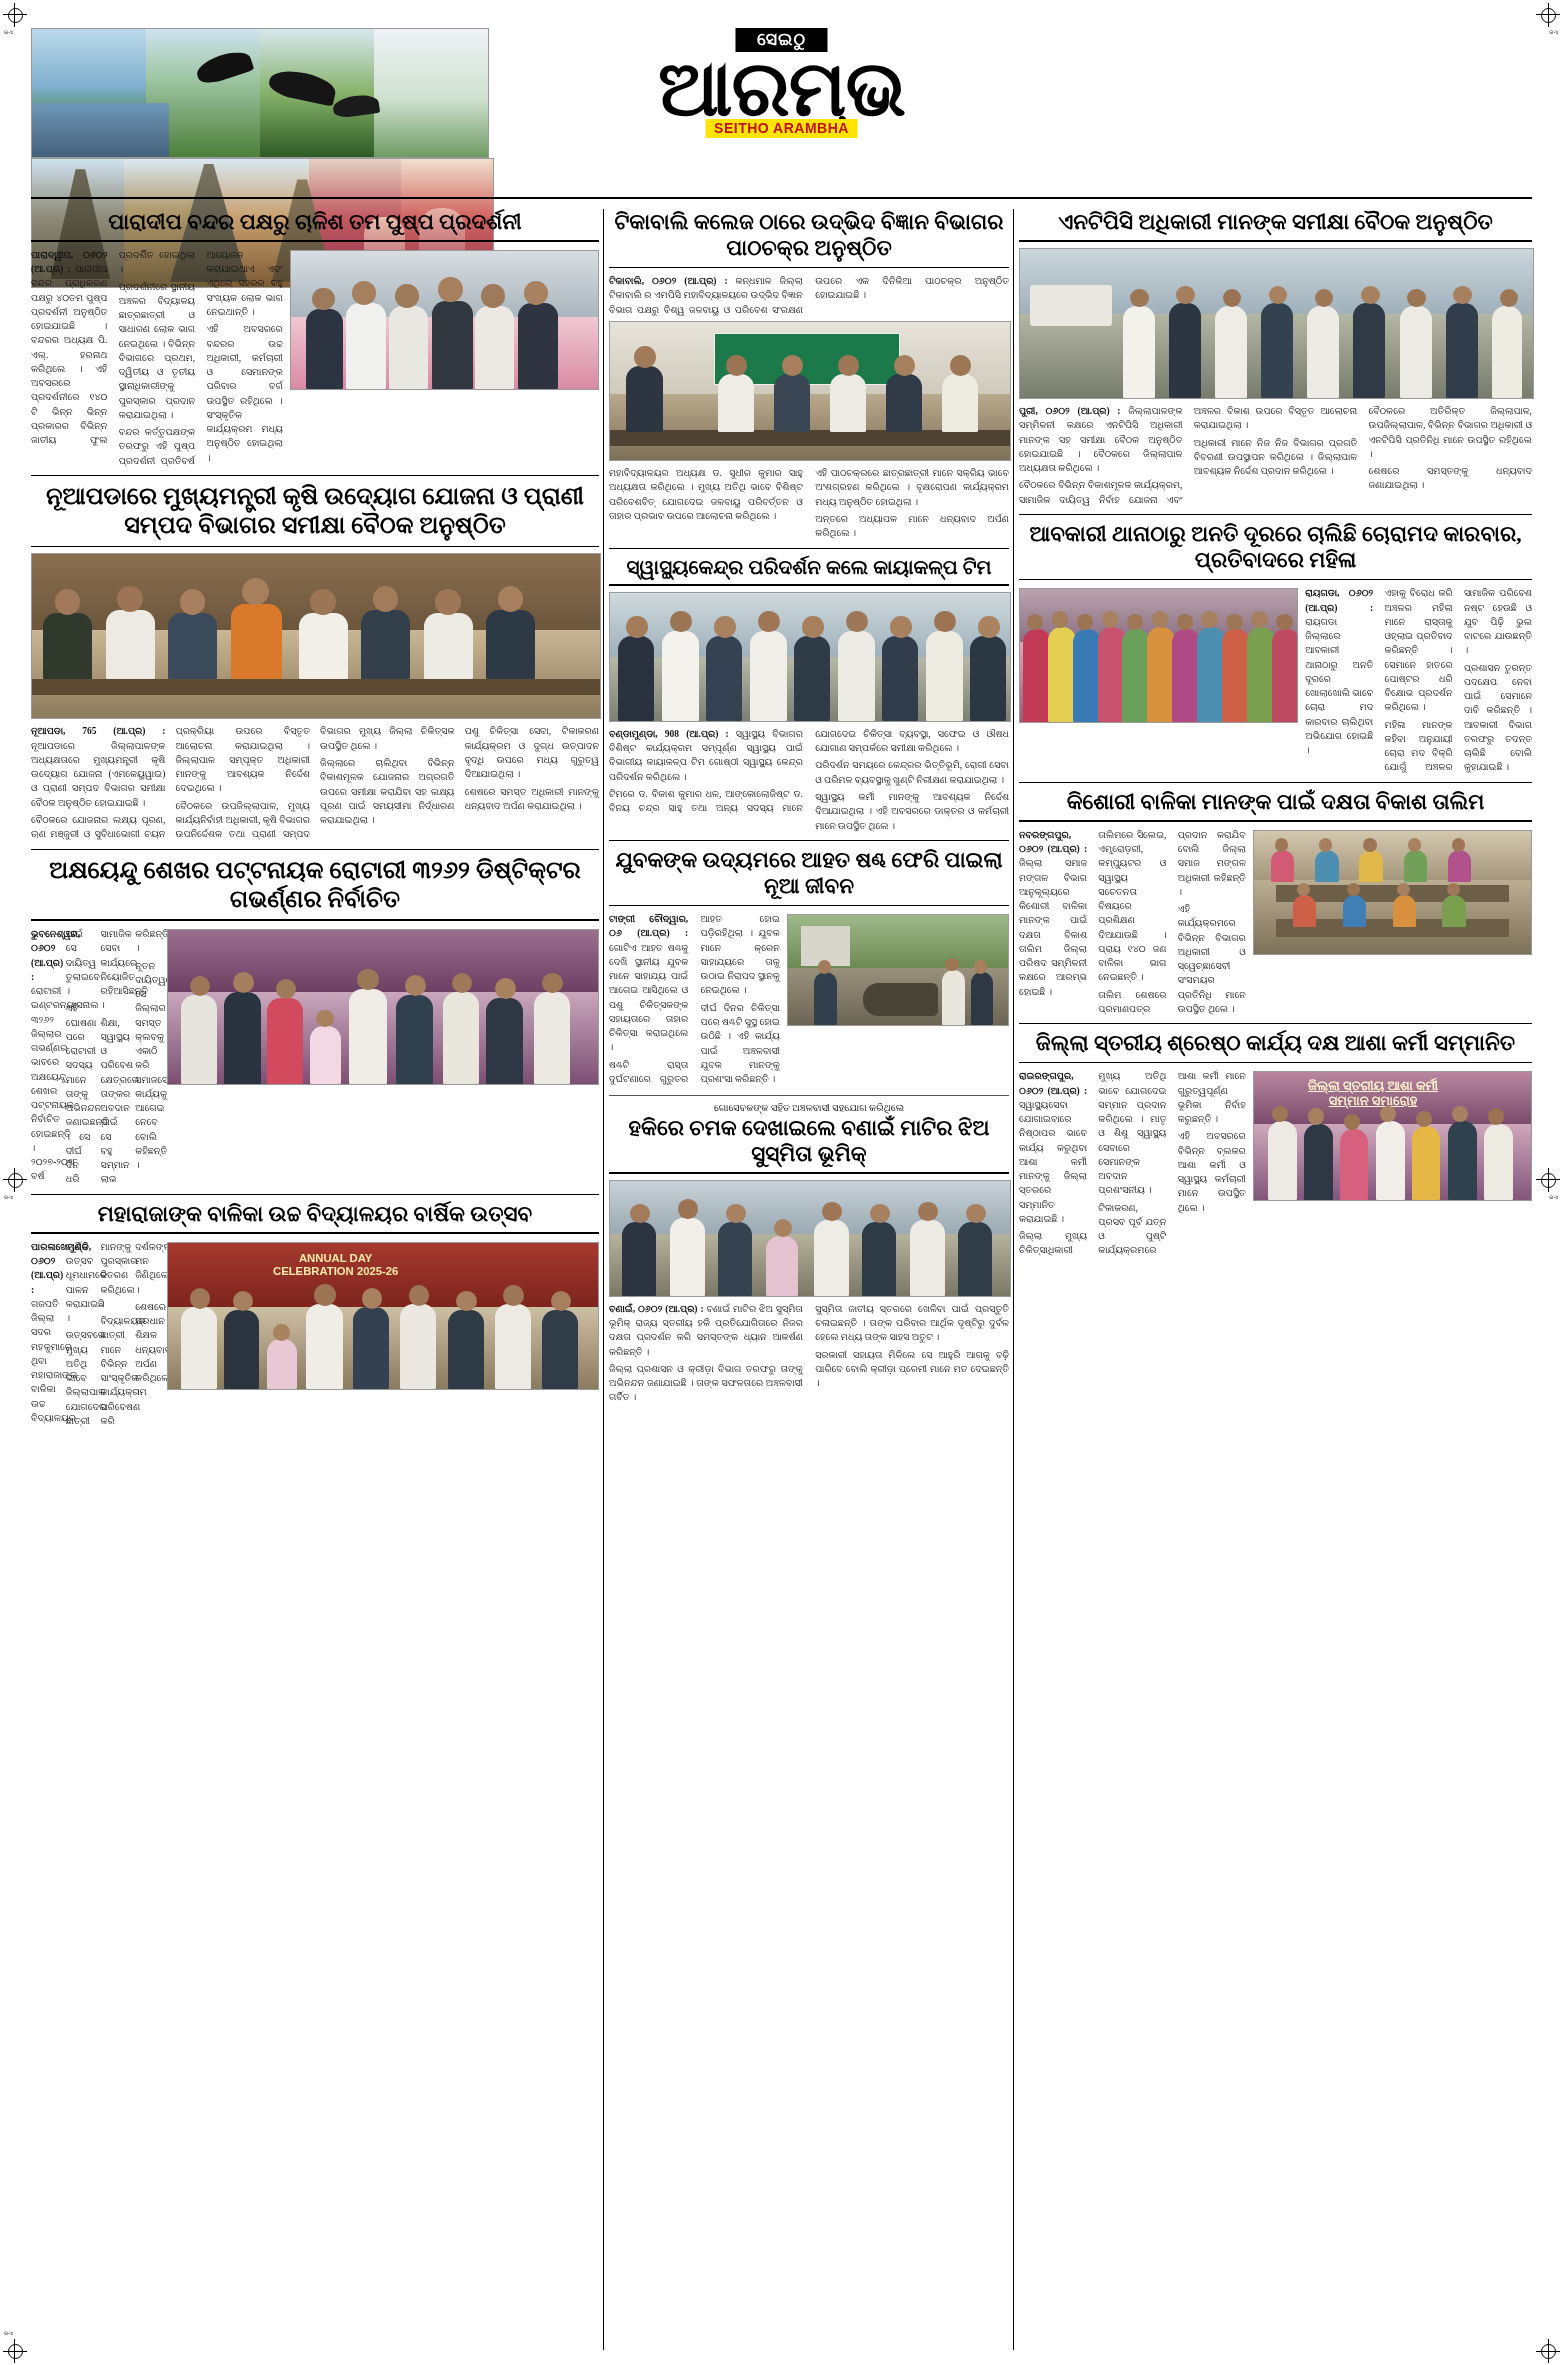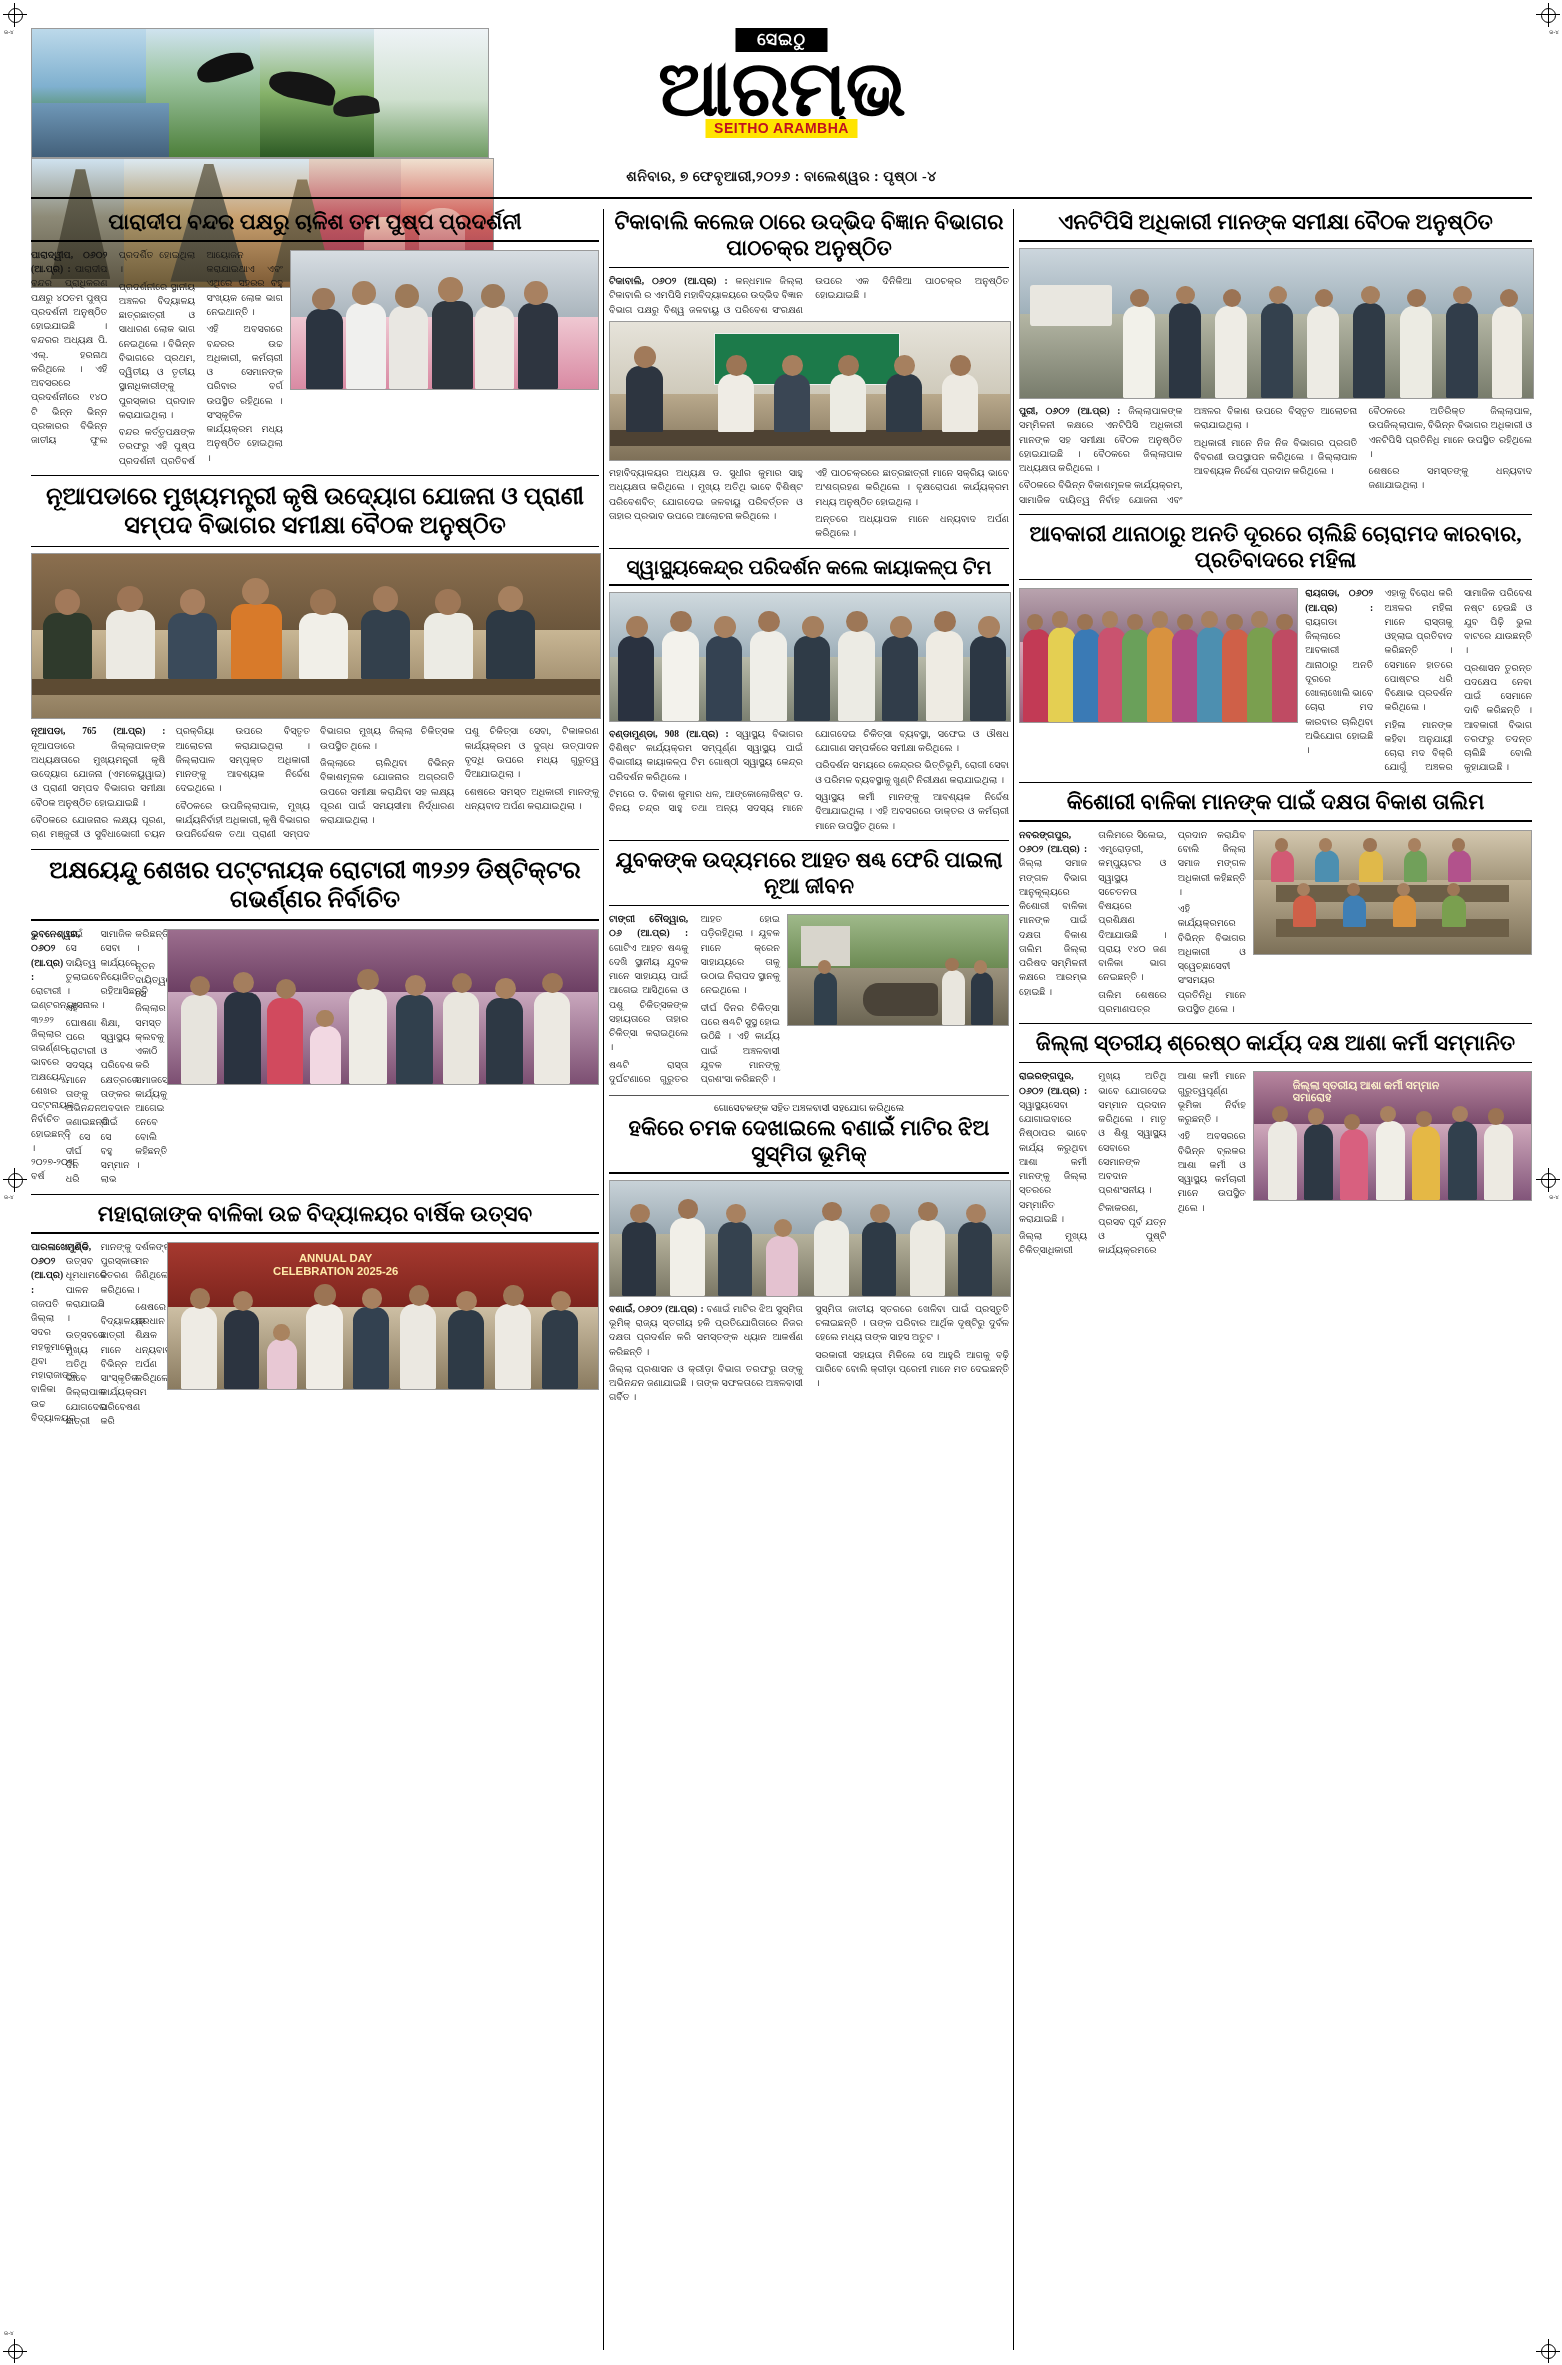--- a/index.html
+++ b/index.html
@@ -143,21 +143,20 @@
       <div style="position:absolute;right:19%;bottom:0;width:41px;height:55%;background:linear-gradient(#e9c0ae,#b1415a);border-radius:18.4px 18.4px 0 0;"></div>
     </div>
 
     <div class="logo">
       <div class="logo-kicker">ସେଇଠୁ</div>
       <div class="logo-main">ଆରମ୍ଭ</div>
       <div class="logo-tag">SEITHO ARAMBHA</div>
     </div>
   </div>
 
-  <div class="dateline">ଶନିବାର, ୭ ଫେବୃଆରୀ,୨୦୨୬ : ବାଲେଶ୍ୱର : ପୃଷ୍ଠା -୪</div>
   <div class="rule" style="top:197px;"></div>
 
   <div class="vline" style="left:603px;height:2141px;"></div>
   <div class="vline" style="left:1013px;height:2141px;"></div>
 
   <div class="grid">
   <div class="col c1">
 
     <article>
       <h1 class="hl hl-lg">ପାରାଦୀପ ବନ୍ଦର ପକ୍ଷରୁ ଚାଳିଶ ତମ ପୁଷ୍ପ ପ୍ରଦର୍ଶନୀ</h1>
@@ -535,21 +534,21 @@
     </article>
 
     <div class="sep"></div>
 
     <article>
       <h1 class="hl hl-lg">ଜିଲ୍ଲା ସ୍ତରୀୟ ଶ୍ରେଷ୍ଠ କାର୍ଯ୍ୟ ଦକ୍ଷ ଆଶା କର୍ମୀ ସମ୍ମାନିତ</h1>
       <div class="hl-rule"></div>
       <div class="photo ph-stage floatR fig" style="width:277px;height:128px;">
         <div class="band" style="top:0;height:40%;background:linear-gradient(#b8869f,#7a4b6c);"></div>
         <div class="band" style="bottom:0;height:60%;background:linear-gradient(#cfa8bb,#82557a);"></div>
-        <div style="position:absolute;left:14%;top:5%;width:58%;text-align:left;color:#fff4cd;font-size:11px;font-weight:bold;line-height:1.15;">ଜିଲ୍ଲା ସ୍ତରୀୟ ଆଶା କର୍ମୀ ସମ୍ମାନ ସମାରୋହ</div>
+        <div style="position:absolute;left:14%;top:5%;width:58%;text-align:center;color:#fff4cd;font-size:13px;font-weight:bold;line-height:1.15;text-decoration:underline;">ଜିଲ୍ଲା ସ୍ତରୀୟ ଆଶା କର୍ମୀ ସମ୍ମାନ ସମାରୋହ</div>
         <div class="pfig" style="left:5%;width:29px;height:62%;background:#eceae3;"></div>
             <div class="phead" style="left:6.5%;bottom:61%;width:16.4px;height:16.4px;background:#9d7656;"></div>
         <div class="pfig" style="left:18%;width:29px;height:60%;background:#2d3844;"></div>
             <div class="phead" style="left:19.5%;bottom:59%;width:16.4px;height:16.4px;background:#a6805f;"></div>
         <div class="pfig" style="left:31%;width:28px;height:56%;background:#d8607f;"></div>
             <div class="phead" style="left:32.5%;bottom:55%;width:16.4px;height:16.4px;background:#9c7555;"></div>
         <div class="pfig" style="left:44%;width:29px;height:62%;background:#f0eee7;"></div>
             <div class="phead" style="left:45.5%;bottom:61%;width:16.4px;height:16.4px;background:#a88160;"></div>
         <div class="pfig" style="left:57%;width:28px;height:58%;background:#e5b845;"></div>
             <div class="phead" style="left:58.5%;bottom:57%;width:16.4px;height:16.4px;background:#9e7757;"></div>

